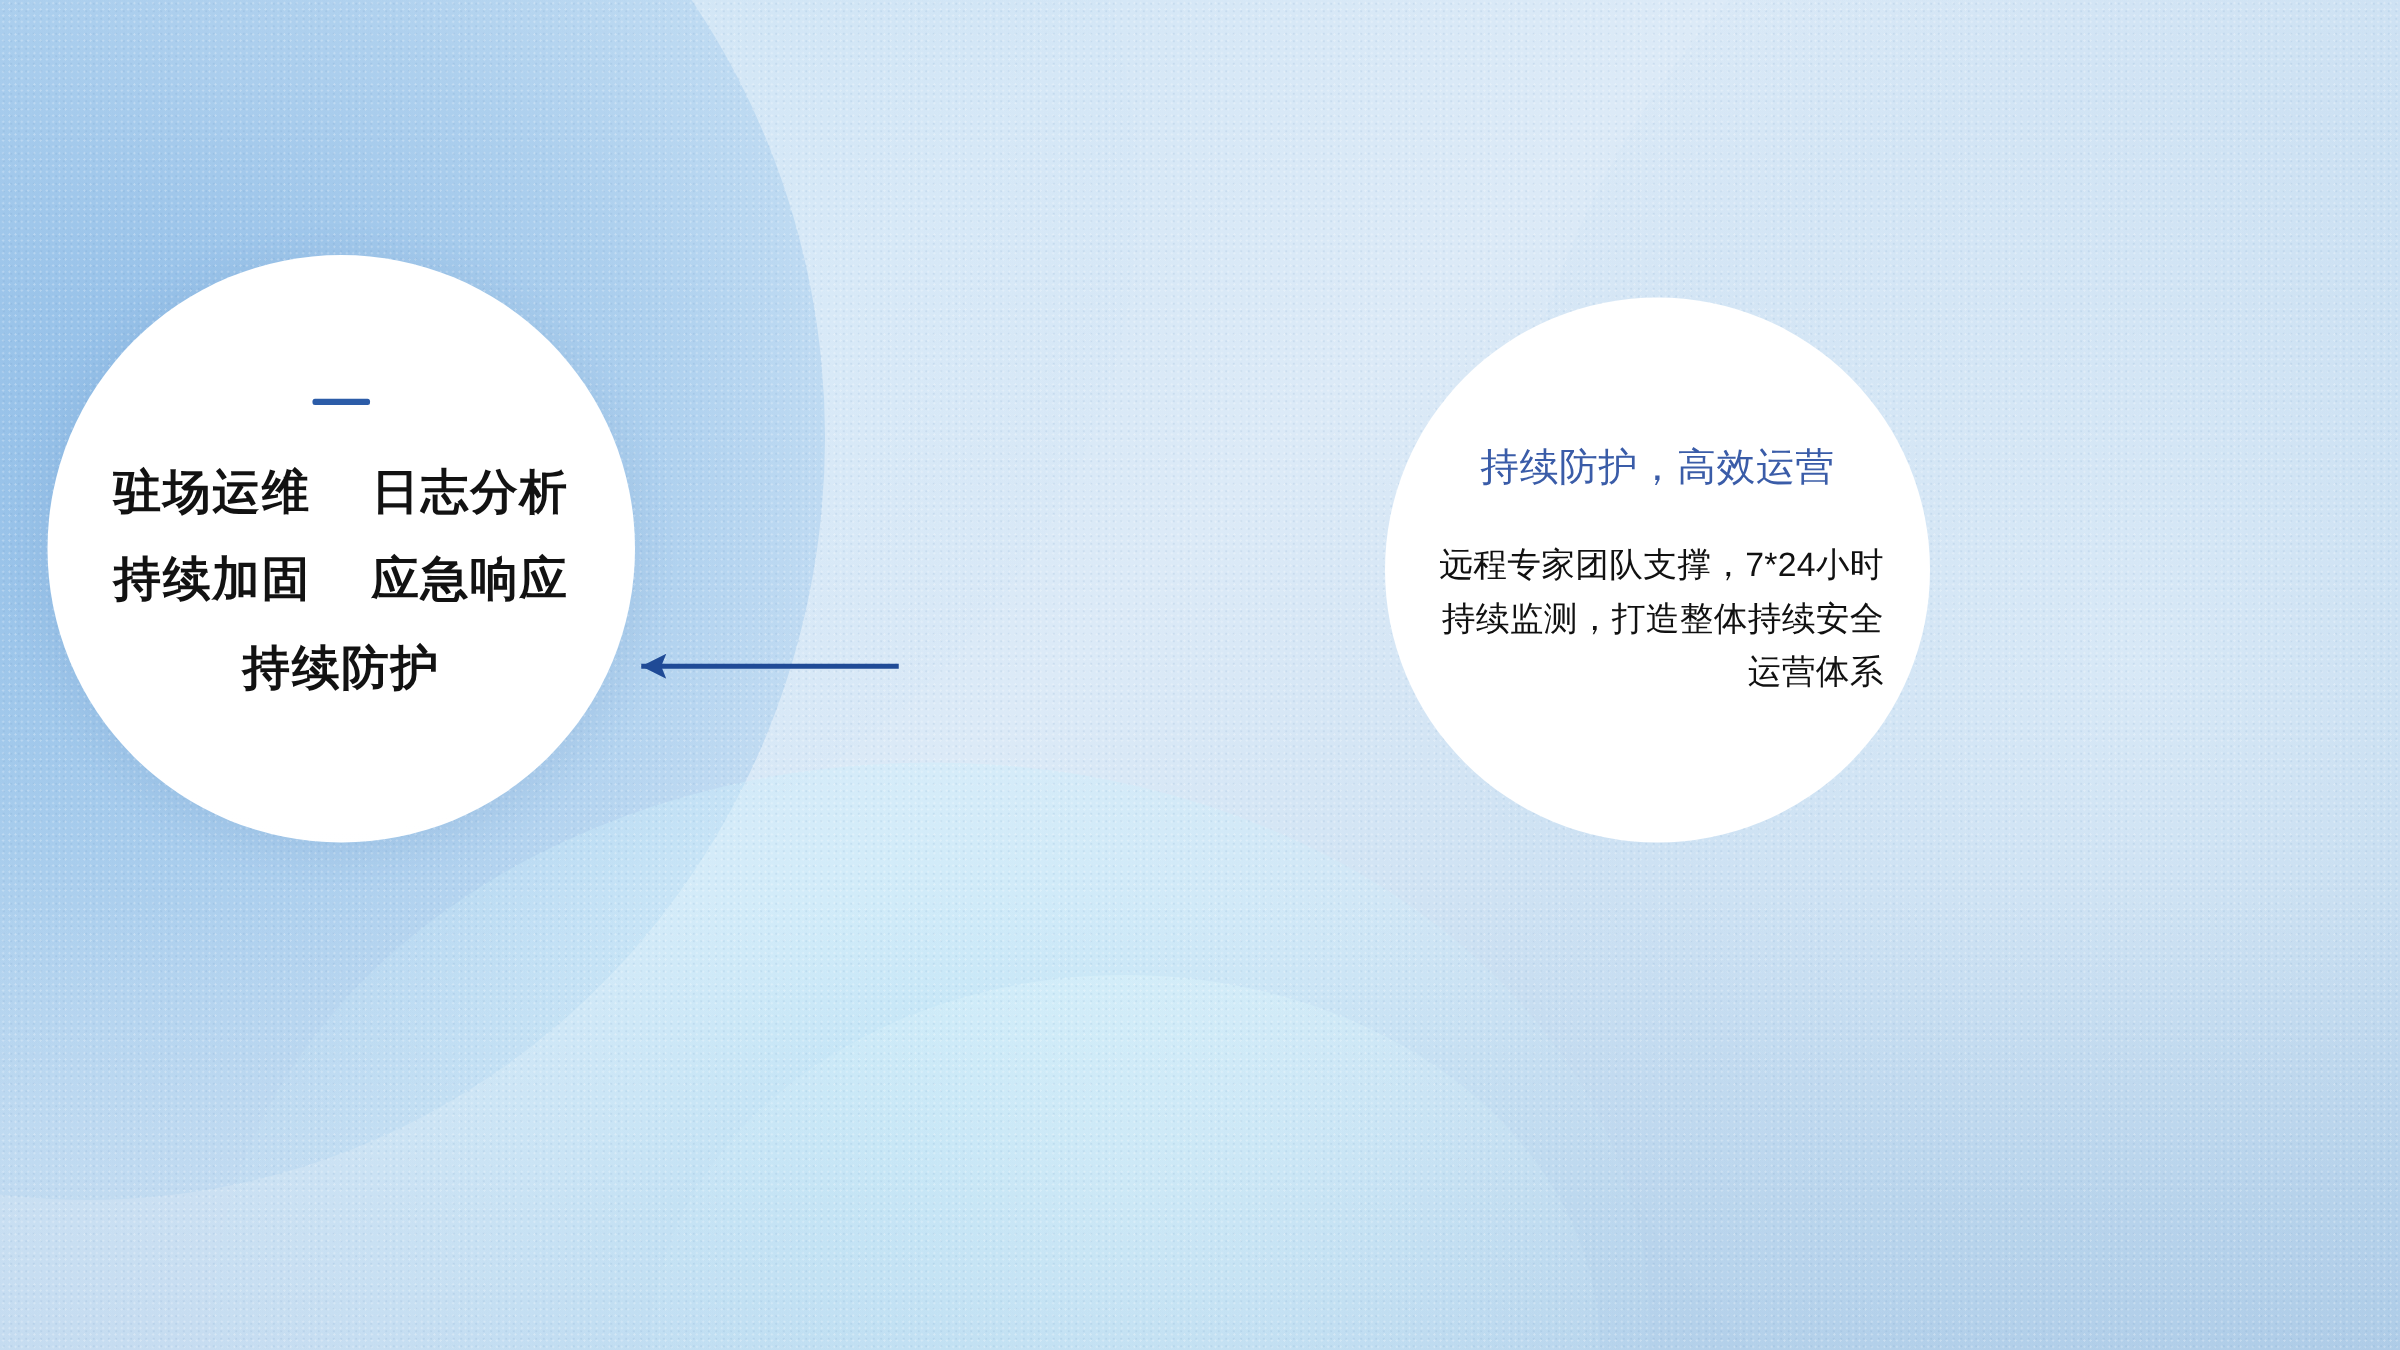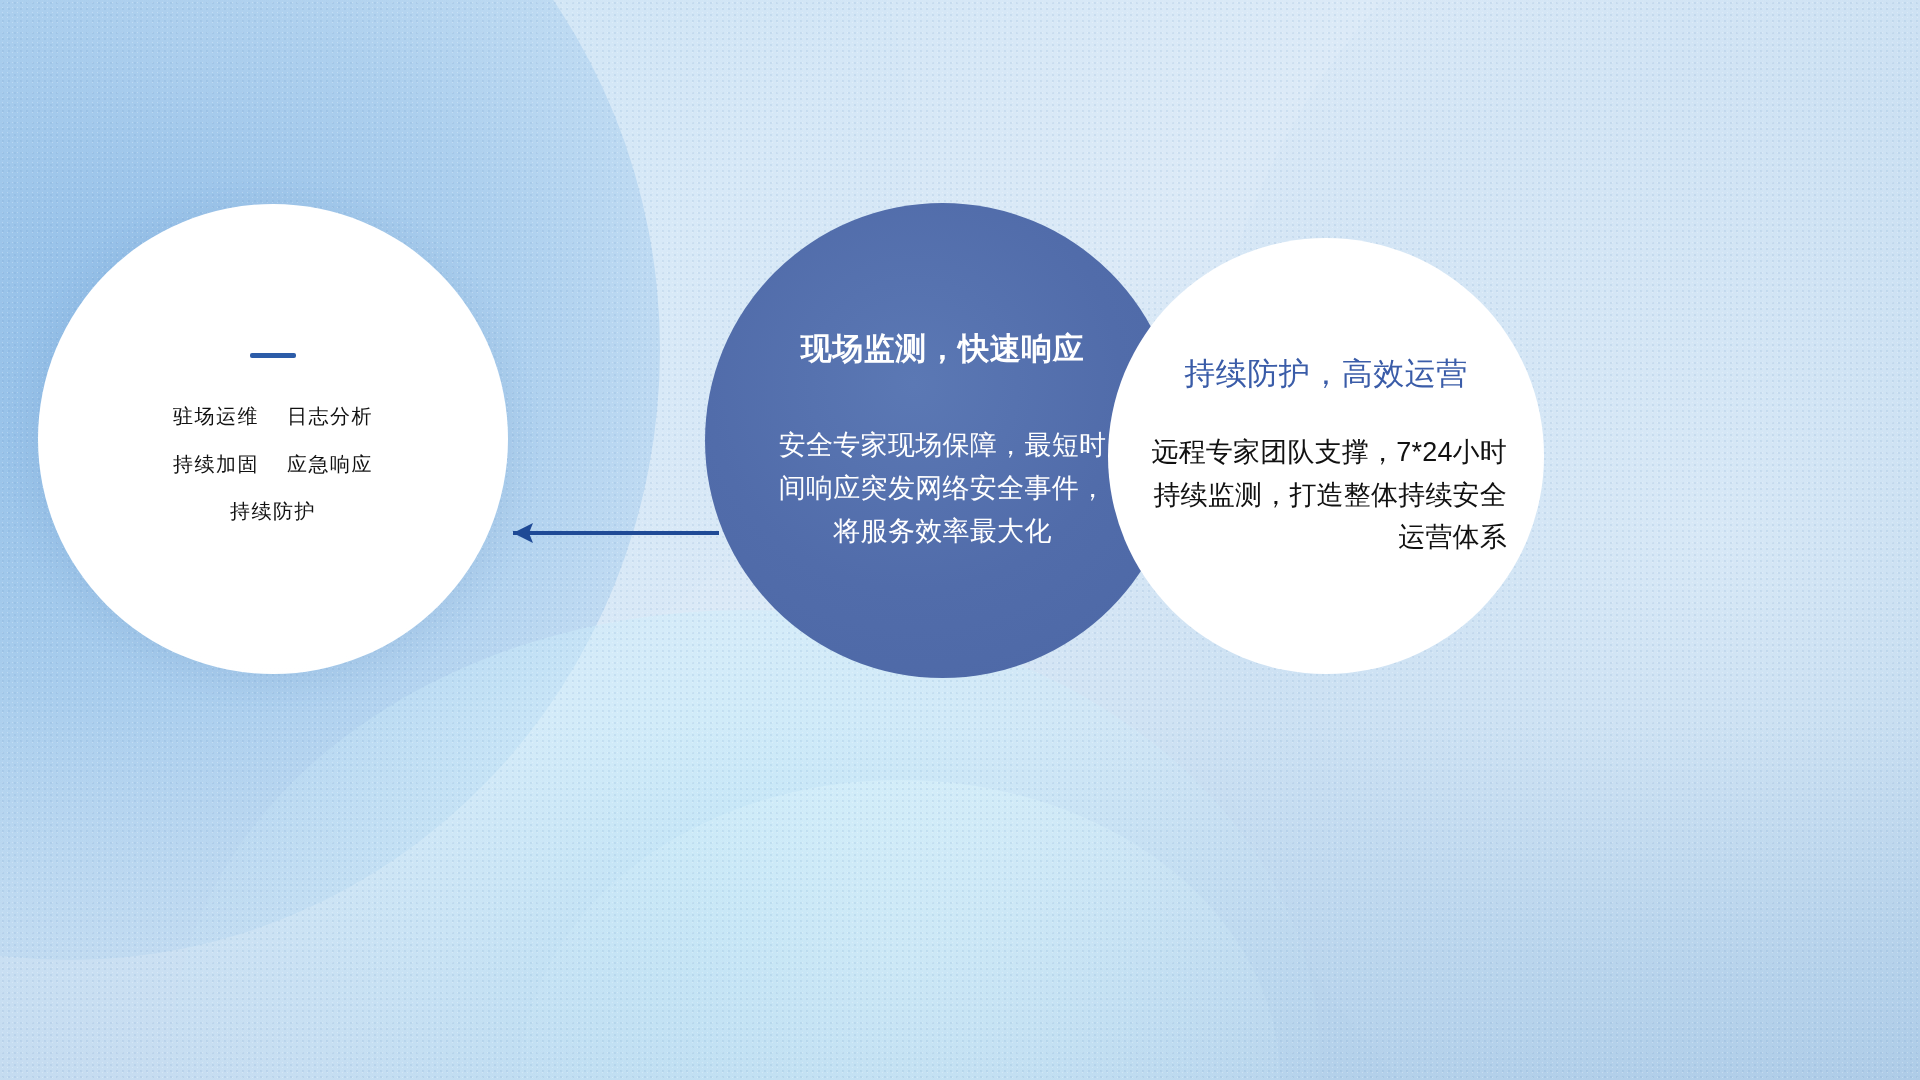--- a/index.html
+++ b/index.html
@@ -134,22 +134,22 @@
   }
   #circle-left .dash {
     width: 46px;
     height: 5px;
     border-radius: 2px;
     background: #2c5ca8;
     margin-bottom: 46px;
   }
   .left-line {
     color: #121212;
-    font-size: 20px;
-    font-weight: normal;
+    font-size: 38px;
+    font-weight: bold;
     letter-spacing: 1.5px;
     line-height: 1.28;
     margin-bottom: 22px;
     white-space: pre;
   }
   .left-line:last-child { margin-bottom: 0; }
 
   
   #circle-mid {
     left: 705px;
@@ -234,23 +234,19 @@
     <path d="M 26 15 L 46 5 L 42 15 L 46 25 Z" fill="#1f4a96"></path>
   </svg>
 
   <div class="circle" id="circle-left">
     <div class="dash"></div>
     <div class="left-line">驻场运维    日志分析</div>
     <div class="left-line">持续加固    应急响应</div>
     <div class="left-line">持续防护</div>
   </div>
 
-  <div class="circle" id="circle-mid">
-    <div class="ttl">现场监测，快速响应</div>
-    <div class="body">安全专家现场保障，最短时间响应突发网络安全事件，将服务效率最大化</div>
-  </div>
 
   <div class="circle" id="circle-right">
     <div class="ttl">持续防护，高效运营</div>
     <div class="body">远程专家团队支撑，7*24小时持续监测，打造整体持续安全运营体系</div>
   </div>
 
 </div>
 
 </body></html>

